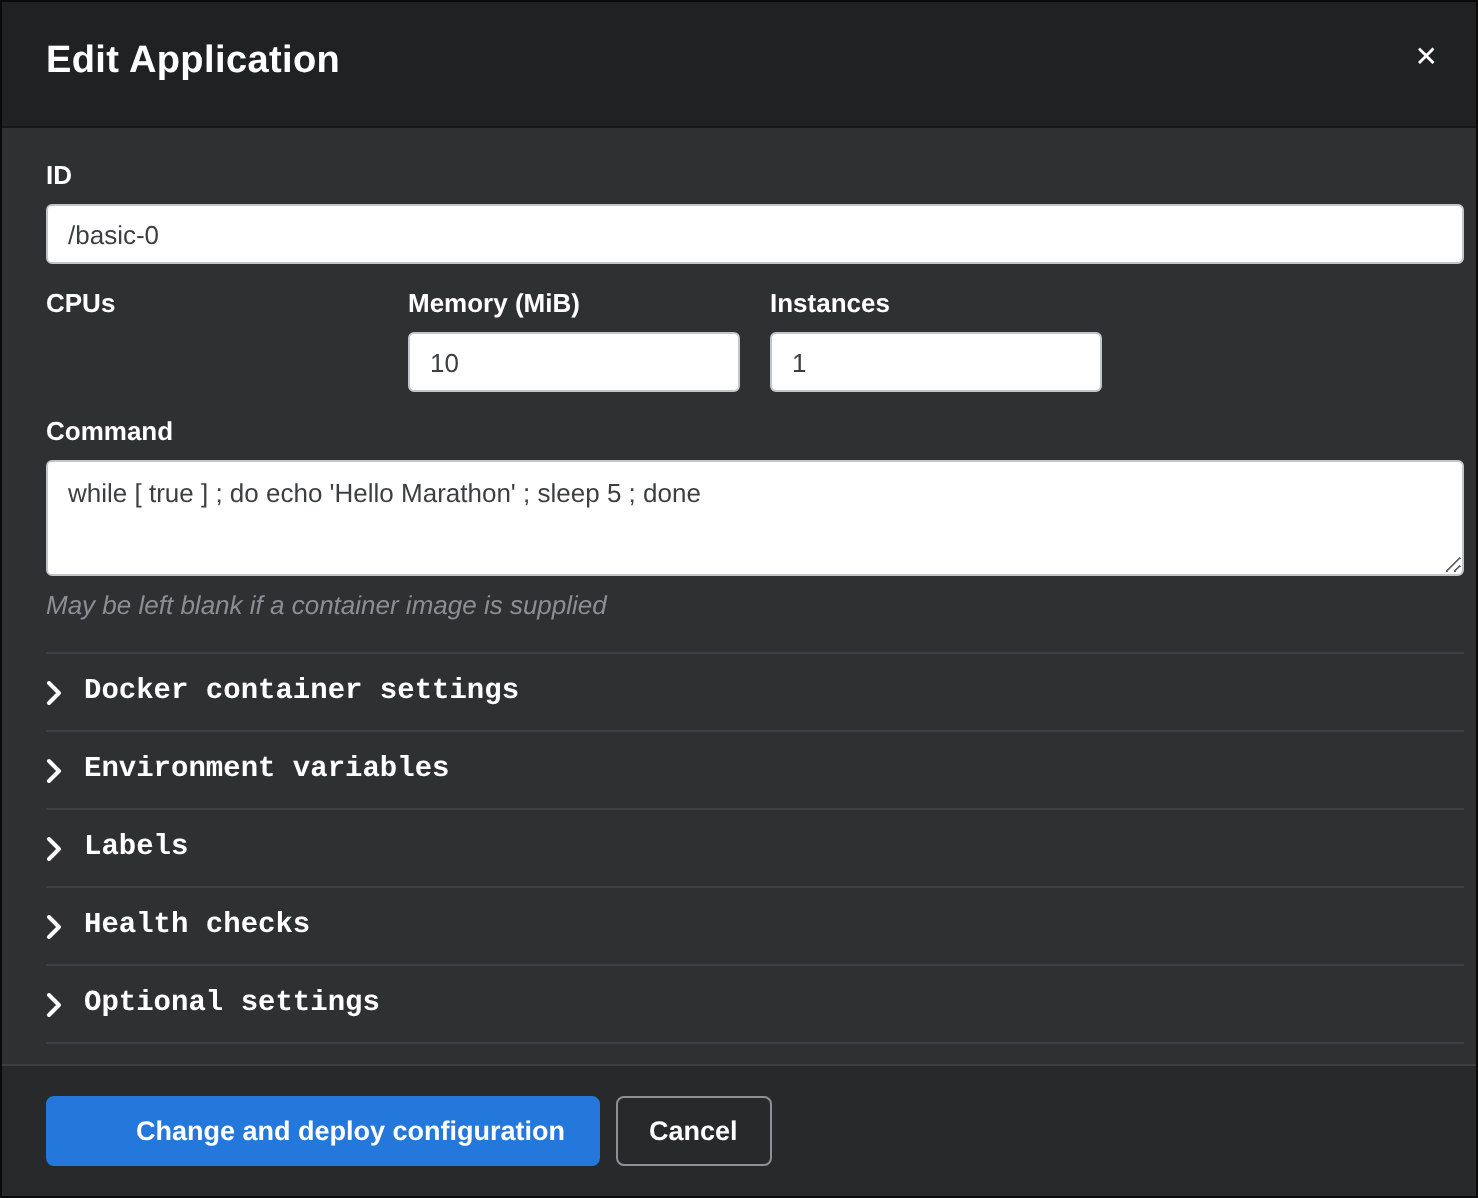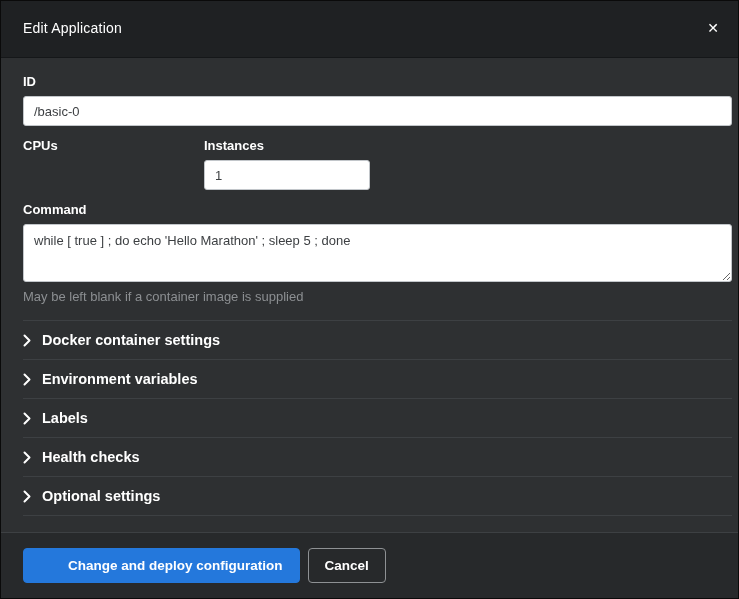--- a/index.html
+++ b/index.html
@@ -19,22 +19,22 @@
   }
   .modal-header {
     background: #1f2123;
     padding: 19px 22px 21px 22px;
     position: relative;
     border-bottom: 1px solid #151719;
     flex: 0 0 auto;
   }
   .modal-title {
     color: #ffffff;
-    font-size: 14px;
-    font-weight: 400;
+    font-size: 19px;
+    font-weight: 700;
     letter-spacing: 0.2px;
   }
   .close-btn {
     position: absolute;
     top: 16px;
     right: 15px;
     background: none;
     border: none;
     color: #ffffff;
     font-size: 14px;
@@ -75,22 +75,23 @@
     height: 58px;
     padding: 7px 10px;
     resize: vertical;
     line-height: 1.35;
     display: block;
   }
   .help-text {
     color: #8c8f92;
     font-size: 13px;
     margin: 7px 0 16px 0;
-  }
-  .accordion { margin-top: 2px; }
+    font-style: italic;
+  }
+  .accordion { margin-top: 2px; font-family: Liberation Mono, monospace; }
   .section-row {
     display: flex;
     align-items: center;
     gap: 11px;
     padding: 11px 0;
     border-top: 1px solid #3d4043;
     cursor: pointer;
   }
   .section-row:last-child { border-bottom: 1px solid #3d4043; }
   .chevron {
@@ -146,20 +147,24 @@
   <div class="modal-body">
 
     <label class="field-label" style="margin-top:6px;">ID</label>
     <input class="text-input" type="text" value="/basic-0" style="">
 
     <div class="row4">
       <div>
         <label class="field-label">CPUs</label>
       </div>
       <div>
+        <label class="field-label">Memory (MiB)</label>
+        <input class="text-input" type="text" value="10" style="">
+      </div>
+      <div>
         <label class="field-label">Instances</label>
         <input class="text-input" type="text" value="1" style="">
       </div>
     </div>
 
     <label class="field-label">Command</label>
     <textarea class="text-input" style="">while [ true ] ; do echo 'Hello Marathon' ; sleep 5 ; done</textarea>
     <div class="help-text">May be left blank if a container image is supplied</div>
 
     <div class="accordion">

